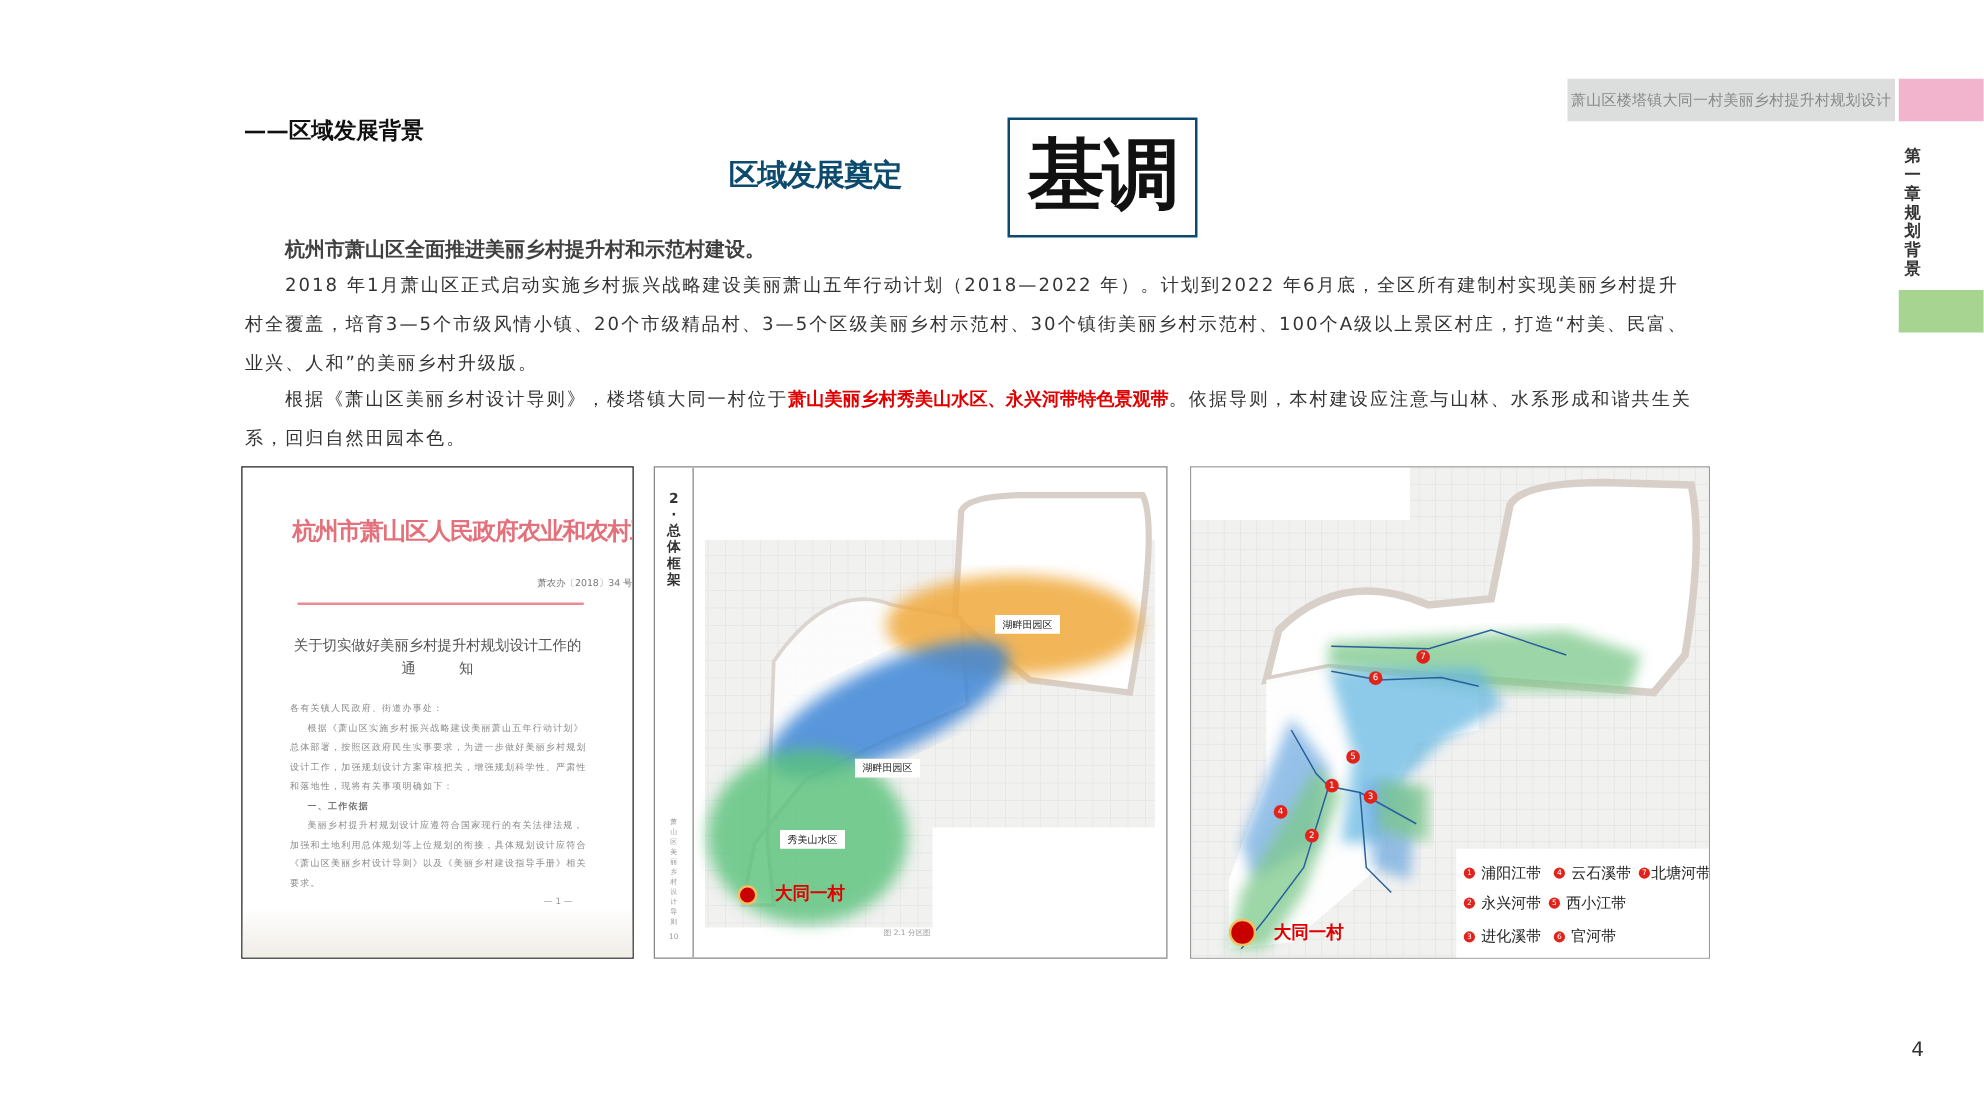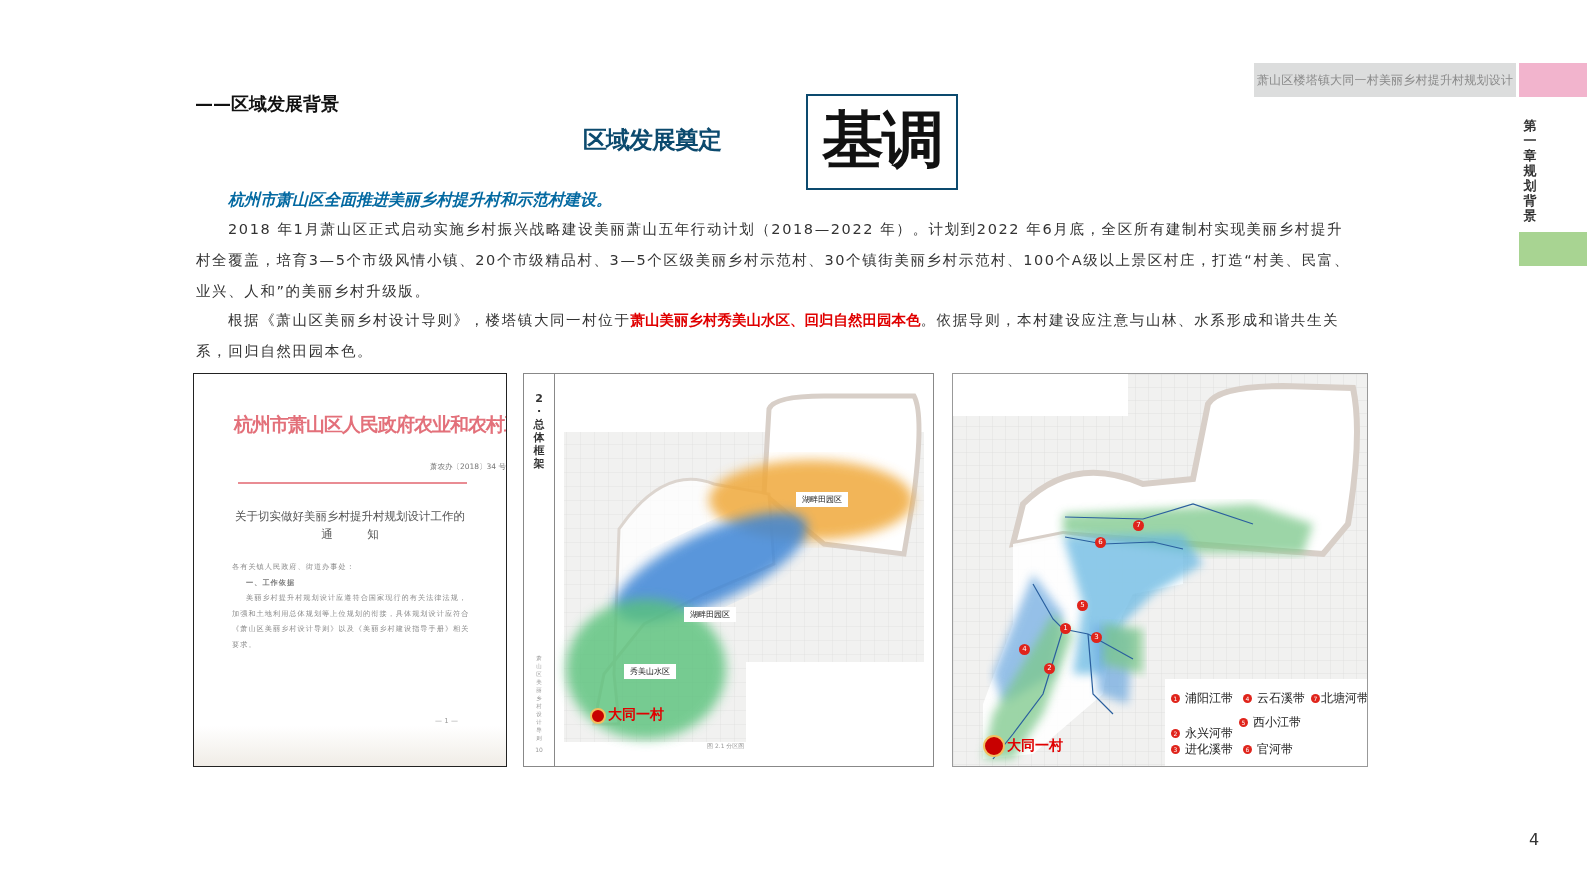--- a/index.html
+++ b/index.html
@@ -10,21 +10,21 @@
   .doc-header { left:1254px; top:63px; width:262px; height:34px; background:#dcdddd; color:#8a8a8a; font-size:12px; line-height:34px; text-align:center; letter-spacing:0.2px; }
   .pink-tab { left:1519px; top:63px; width:68px; height:34px; background:#f2b4cd; }
   .chapter-label { left:1519px; top:118px; width:22px; font-size:13px; line-height:15px; color:#333; text-align:center; font-weight:bold; }
   .chapter-label span { display:block; }
   .green-tab { left:1519px; top:232px; width:68px; height:34px; background:#a8d492; }
 
   .section-tag { left:195px; top:92px; font-family:"DejaVu Serif", serif; font-size:18px; font-weight:bold; color:#111; white-space:nowrap; }
   .main-title { left:583px; top:124px; font-family:Liberation Serif, serif; font-size:24px; font-weight:900; color:#0c4a6e; letter-spacing:-1px; white-space:nowrap; }
   .title-box { left:806px; top:94px; width:152px; height:96px; border:2px solid #0c4a6e; box-sizing:border-box; font-family:"DejaVu Serif", serif; font-size:62px; font-weight:900; color:#111; line-height:88px; text-align:center; letter-spacing:-2px; }
 
-  .lead { left:228px; top:190px; font-family:"DejaVu Serif", serif; font-size:16px; font-weight:bold; color:#0369a1; white-space:nowrap;font-style:italic; }
+  .lead { left:228px; top:190px; font-family:"DejaVu Serif", serif; font-size:16px; font-weight:bold; color:#404040; white-space:nowrap; }
   .para { left:196px; width:1160px; font-size:14.5px; line-height:31px; color:#333; letter-spacing:1.6px; }
   .para .hl { color:#e00000; font-weight:bold; font-family:"DejaVu Serif", serif; letter-spacing:0; }
   .indent { display:inline-block; width:32px; }
 
   
   .panel { position:absolute; background:#fff; border:1.5px solid #222; box-sizing:border-box; overflow:hidden; }
   .doc-panel { left:193px; top:373px; width:314px; height:394px; }
   .doc-title { position:absolute; left:40px; top:38px; font-family:"DejaVu Serif", serif; font-size:19px; font-weight:bold; color:#e3707a; letter-spacing:-1px; white-space:nowrap; }
   .doc-no { position:absolute; left:0; width:100%; top:88px; text-align:right; font-size:7.5px; color:#777; }
   .doc-rule { position:absolute; left:44px; top:108px; width:229px; height:2px; background:#e98c93; }
@@ -44,21 +44,21 @@
   .map-caption { position:absolute; left:183px; top:368px; font-size:6px; color:#999; }
 
   .map2-panel { left:952px; top:373px; width:416px; height:394px; border:1px solid #999; }
 
   .legend { position:absolute; left:212px; top:305px; width:204px; height:89px; background:#fff; }
   .legend-item { position:absolute; font-size:12px; color:#222; white-space:nowrap; display:flex; align-items:center; }
   .legend-dot { width:9px; height:9px; border-radius:50%; background:#e0241b; color:#fff; font-size:6px; line-height:9px; text-align:center; margin-right:5px; flex:0 0 9px; }
 
   .zone-label { position:absolute; background:#fff; font-size:8px; color:#222; padding:2px 6px; white-space:nowrap; }
   .village-dot { position:absolute; border-radius:50%; background:#c80000; border:2px solid #f2c060; box-sizing:border-box; }
-  .village-label { position:absolute; font-family:"DejaVu Serif", serif; font-weight:bold; color:#e00000; font-size:14px; white-space:nowrap; }
+  .village-label { position:absolute; font-family:"DejaVu Serif", serif; font-weight:bold; color:#e00000; font-size:14px; white-space:nowrap;margin-left:12px; }
   .num-marker { position:absolute; width:11px; height:11px; border-radius:50%; background:#e0241b; color:#fff; font-size:7px; line-height:11px; text-align:center; }
 
   .page-number { left:1529px; top:830px; font-size:16px; color:#333; }
 </style>
 </head>
 <body>
 
 <div class="abs doc-header">萧山区楼塔镇大同一村美丽乡村提升村规划设计</div>
 <div class="abs pink-tab"></div>
 <div class="abs chapter-label">
@@ -74,33 +74,34 @@
 
 <div class="abs section-tag">——区域发展背景</div>
 <div class="abs main-title">区域发展奠定</div>
 <div class="abs title-box">基调</div>
 
 <div class="abs lead">杭州市萧山区全面推进美丽乡村提升村和示范村建设。</div>
 <div class="abs para" style="top:214px;">
   <span class="indent"></span><span>2018 年1月萧山区正式启动实施乡村振兴战略建设美丽萧山五年行动计划（2018—2022 年）。计划到2022 年6月底，全区所有建制村实现美丽乡村提升村全覆盖，培育3—5个市级风情小镇、20个市级精品村、3—5个区级美丽乡村示范村、30个镇街美丽乡村示范村、100个A级以上景区村庄，打造“村美、民富、业兴、人和”的美丽乡村升级版。</span>
 </div>
 <div class="abs para" style="top:304px;">
-  <span class="indent"></span><span>根据《萧山区美丽乡村设计导则》，楼塔镇大同一村位于</span><span class="hl">萧山美丽乡村秀美山水区</span><span class="hl">、</span><span class="hl">回归自然田园本色</span><span>。依据导则，本村建设应注意与山林、水系形成和谐共生关系，回归自然田园本色。</span>
+  <span class="indent"></span><span>根据《萧山区美丽乡村设计导则》，楼塔镇大同一村位于</span><span class="hl">萧山美丽乡村秀美山水区</span><span class="hl">、</span><span class="hl">永兴河带特色景观带</span><span>。依据导则，本村建设应注意与山林、水系形成和谐共生关系，回归自然田园本色。</span>
 </div>
 
 <div class="panel doc-panel">
   <div class="doc-title">杭州市萧山区人民政府农业和农村工作办公室文件</div>
   <div class="doc-no">萧农办〔2018〕34 号</div>
   <div class="doc-rule"></div>
   <div class="doc-sub">
     <div>关于切实做好美丽乡村提升村规划设计工作的</div>
     <div>通　　　知</div>
   </div>
   <div class="doc-body">
     <p>各有关镇人民政府、街道办事处：</p>
+    <p class="ind">根据《萧山区实施乡村振兴战略建设美丽萧山五年行动计划》总体部署，按照区政府民生实事要求，为进一步做好美丽乡村规划设计工作，加强规划设计方案审核把关，增强规划科学性、严肃性和落地性，现将有关事项明确如下：</p>
     <p class="ind" style="color:#777;font-weight:bold;">一、工作依据</p>
     <p class="ind">美丽乡村提升村规划设计应遵符合国家现行的有关法律法规，加强和土地利用总体规划等上位规划的衔接，具体规划设计应符合《萧山区美丽乡村设计导则》以及《美丽乡村建设指导手册》相关要求。</p>
   </div>
   <div class="doc-page">— 1 —</div>
   <div class="doc-fade"></div>
 </div>
 
 <div class="panel map-panel">
   <div class="map-side">
     <div class="map-side-title">
@@ -197,21 +198,21 @@
         <span>浦阳江带</span>
       </div>
     <div class="legend-item" style="left:78px;top:11px;">
         <span class="legend-dot">4</span>
         <span>云石溪带</span>
       </div>
     <div class="legend-item" style="left:146px;top:11px;align-items:center;">
         <span class="legend-dot" style="margin-right:1px;">7</span>
         <span>北塘河带</span>
       </div>
-    <div class="legend-item" style="left:6px;top:46px;justify-content:center;">
+    <div class="legend-item" style="left:6px;top:35px;justify-content:center;">
         <span class="legend-dot">2</span>
         <span>永兴河带</span>
       </div>
     <div class="legend-item" style="left:74px;top:35px;">
         <span class="legend-dot">5</span>
         <span>西小江带</span>
       </div>
     <div class="legend-item" style="left:6px;top:62px;">
         <span class="legend-dot">3</span>
         <span>进化溪带</span>

